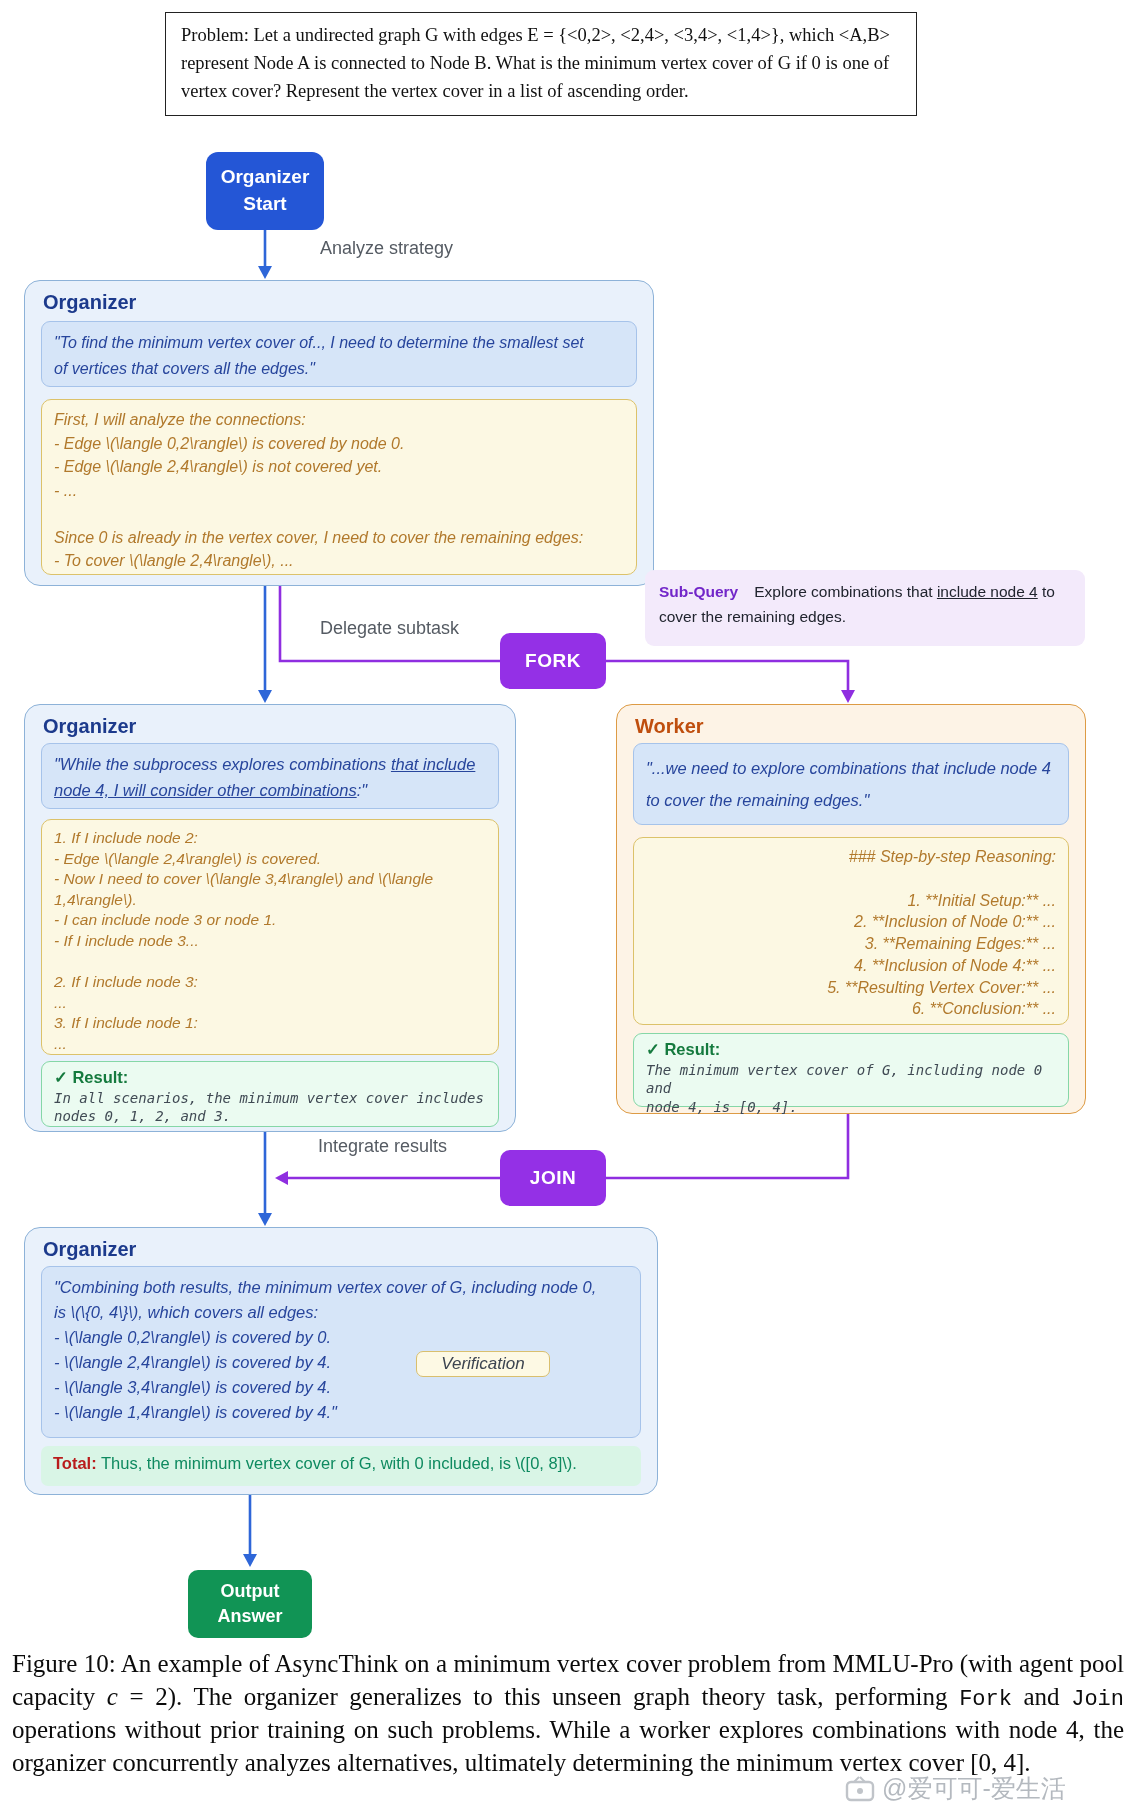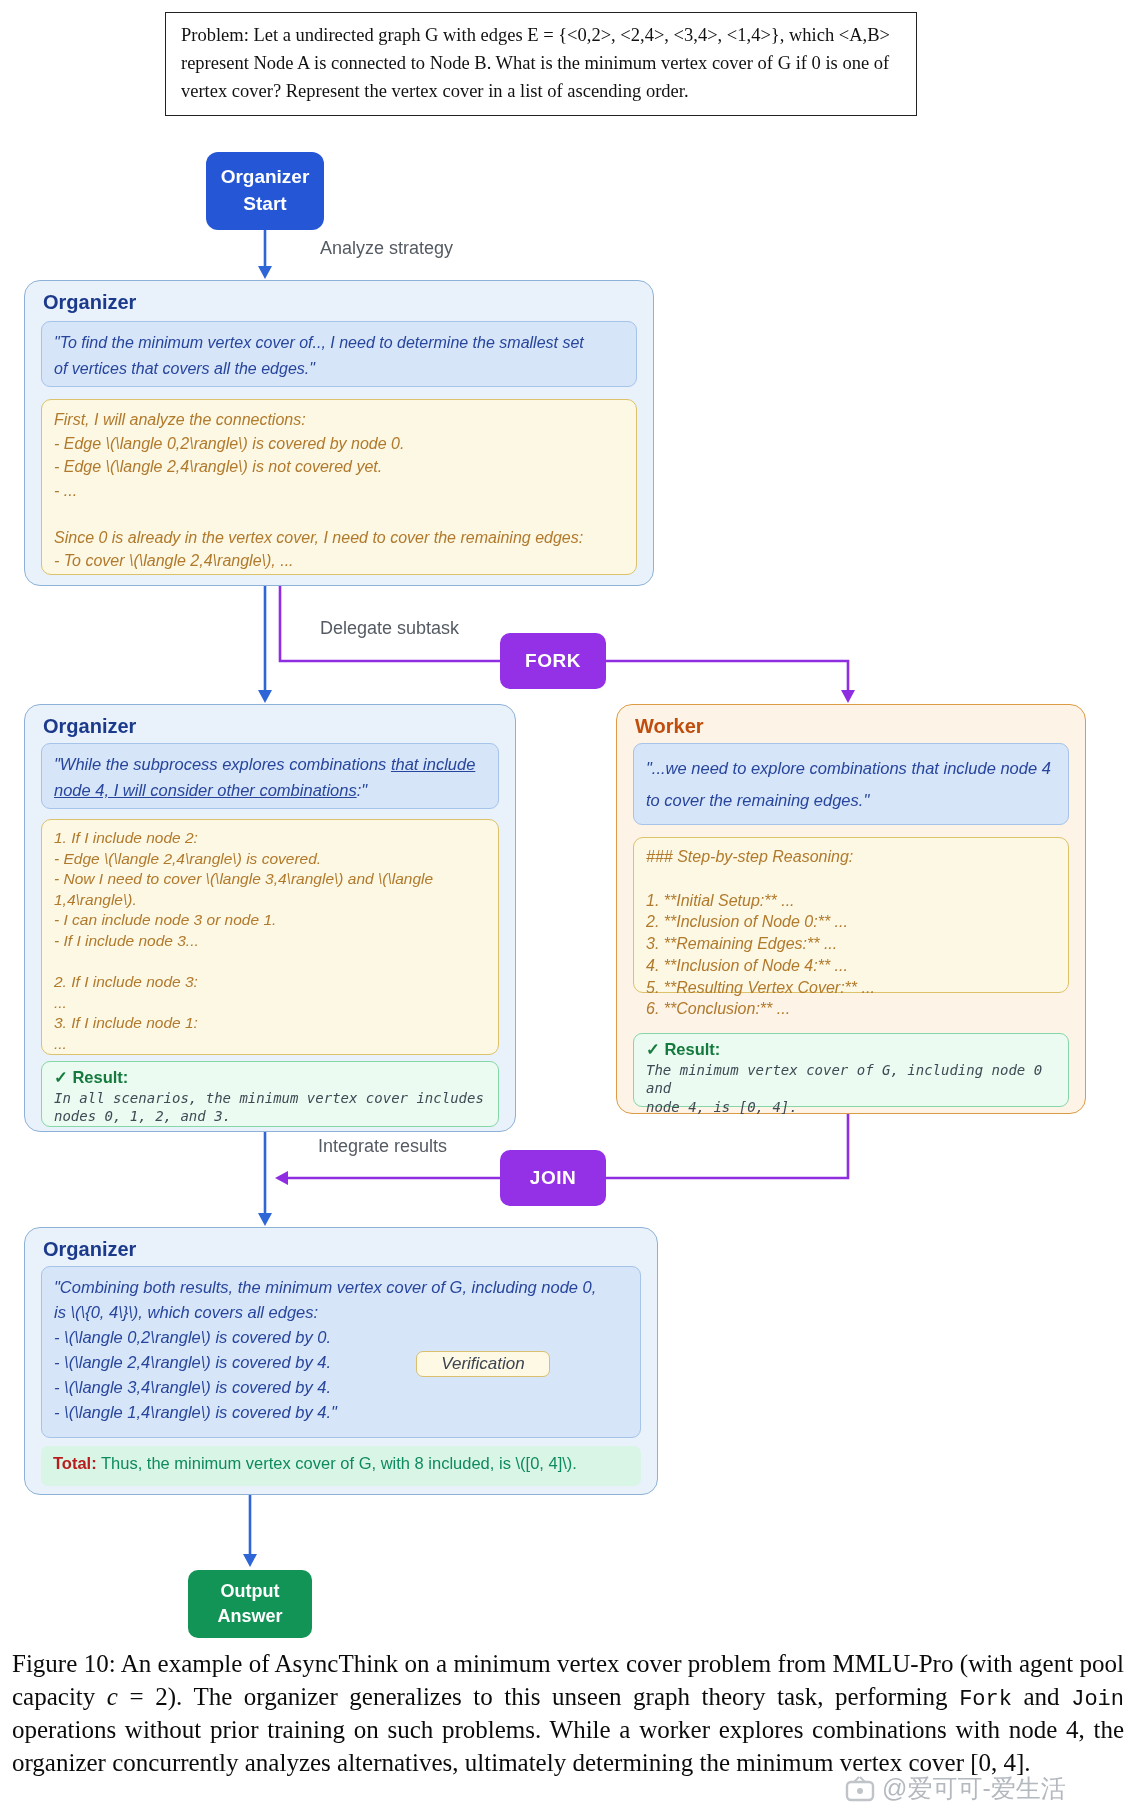--- a/index.html
+++ b/index.html
@@ -44,21 +44,21 @@
          padding:8px 12px;}
   .q1{top:40px;height:66px;font-size:16px;line-height:1.6;}
   .q2{top:38px;height:66px;font-size:16.5px;line-height:1.55;}
   .qw{top:38px;height:82px;font-size:16.5px;line-height:1.95;}
   .q3{top:38px;height:172px;font-size:16.5px;line-height:1.52;}
 
   .analysis{left:16px;right:16px;background:#fcf8e3;border:1.3px solid #dcc26a;
             border-radius:10px;font-style:italic;color:#b1792c;padding:8px 12px;}
   .a1{top:118px;height:176px;font-size:16px;line-height:1.47;}
   .a2{top:114px;height:236px;font-size:15.5px;line-height:1.33;}
-  .aw{top:132px;height:156px;font-size:16px;line-height:1.36;}
+  .aw{top:132px;height:188px;font-size:16px;line-height:1.36;text-align:right;}
 
   .result{left:16px;right:16px;background:#ebfbf1;border:1.5px solid #85d7a7;
           border-radius:9px;padding:6px 12px;}
   .r2{top:356px;height:66px;}
   .rw{top:328px;height:74px;}
   .result-title{color:#157a3e;font-weight:bold;font-size:16.5px;}
   .result-body{font-family:"DejaVu Sans Mono",monospace;font-size:14px;color:#404a54;
                line-height:1.32;margin-top:2px;font-style:italic;}
 
   .subquery{left:645px;top:570px;width:440px;height:76px;background:#f3eafb;
@@ -126,20 +126,23 @@
 of vertices that covers all the edges."</div>
     <div class="abs analysis a1 pre">First, I will analyze the connections:
 - Edge \(\langle 0,2\rangle\) is covered by node 0.
 - Edge \(\langle 2,4\rangle\) is not covered yet.
 - ...
 
 Since 0 is already in the vertex cover, I need to cover the remaining edges:
 - To cover \(\langle 2,4\rangle\), ...</div>
   </div>
 
+  <div class="abs subquery">
+    <span class="subq-title">Sub-Query</span><span>Explore combinations that </span><span class="u">include node 4</span><span> to cover the remaining edges.</span>
+  </div>
 
   <div class="abs btn btn-fork">FORK</div>
 
   <div class="abs org-box org2">
     <div class="abs box-title t-org">Organizer</div>
     <div class="abs quote q2">
       <span>"While the subprocess explores combinations </span><span class="u">that include node 4, I will consider other combinations</span><span>:"</span>
     </div>
     <div class="abs analysis a2 pre">1. If I include node 2:
    - Edge \(\langle 2,4\rangle\) is covered.
@@ -183,21 +186,21 @@
     <div class="abs box-title t-org">Organizer</div>
     <div class="abs quote q3 pre">"Combining both results, the minimum vertex cover of G, including node 0,
 is \(\{0, 4\}\), which covers all edges:
 - \(\langle 0,2\rangle\) is covered by 0.
 - \(\langle 2,4\rangle\) is covered by 4.
 - \(\langle 3,4\rangle\) is covered by 4.
 - \(\langle 1,4\rangle\) is covered by 4."
 </div>
     <div class="abs verification">Verification</div>
     <div class="abs total">
-      <span class="total-title">Total:</span><span class="total-body"> Thus, the minimum vertex cover of G, with 8 included, is \([0, 4]\).</span>
+      <span class="total-title">Total:</span><span class="total-body"> Thus, the minimum vertex cover of G, with 0 included, is \([0, 8]\).</span>
     </div>
   </div>
 
   <div class="abs btn btn-out pre">Output
 Answer</div>
 
   <div class="abs caption">
     <span>Figure 10: An example of AsyncThink on a minimum vertex cover problem from MMLU-Pro (with agent pool capacity </span><span class="cap-math">c</span><span> = 2). The organizer generalizes to this unseen graph theory task, performing </span><span class="cap-mono">Fork</span><span> and </span><span class="cap-mono">Join</span><span> operations without prior training on such problems. While a worker explores combinations with node 4, the organizer concurrently analyzes alternatives, ultimately determining the minimum vertex cover [0, 4].</span>
   </div>
 

